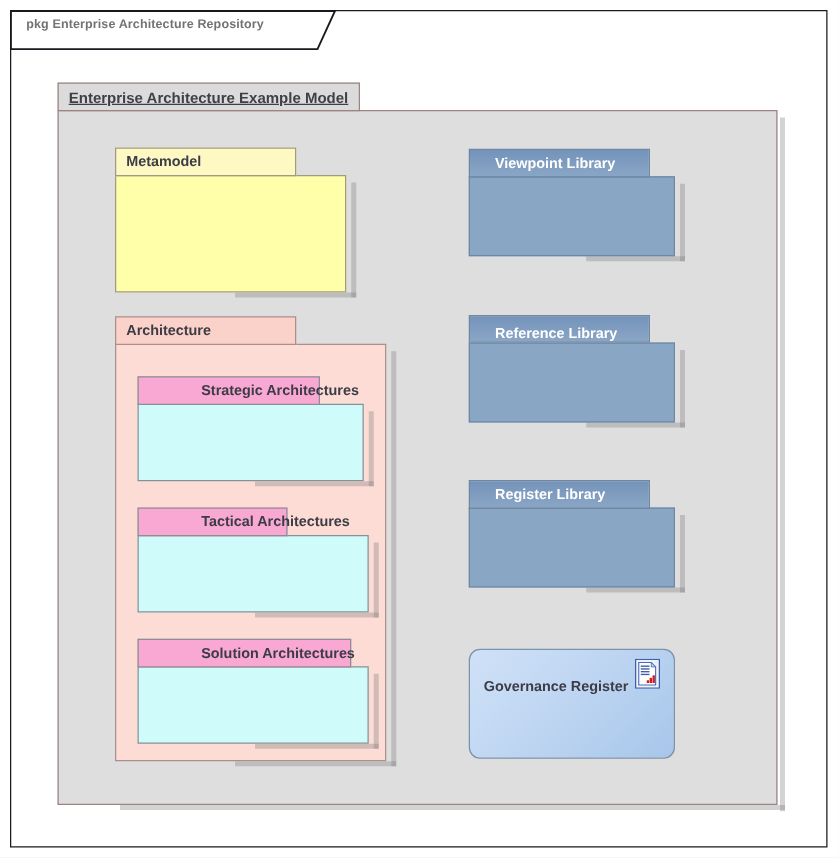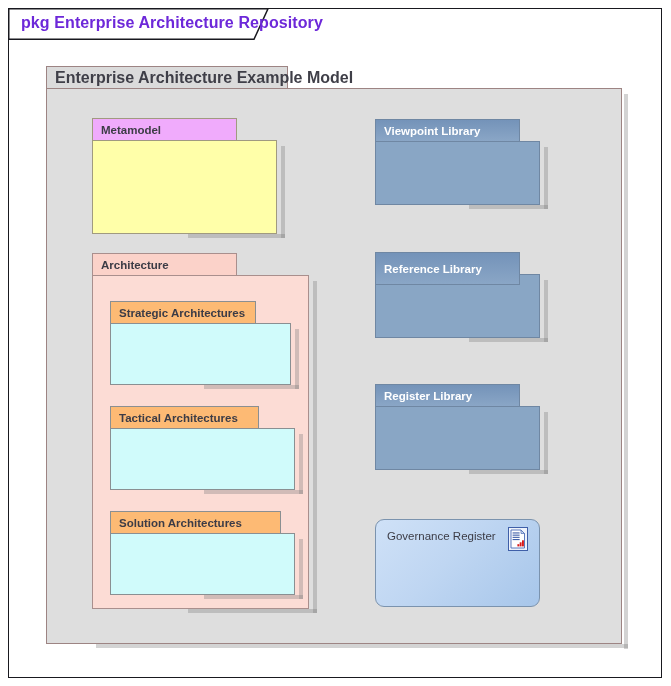--- a/index.html
+++ b/index.html
@@ -6,60 +6,60 @@
   body{width:671px;height:686px;position:relative;overflow:hidden;
        font-family:"Liberation Sans",sans-serif;}
 
   
   #frame{position:absolute;left:8px;top:8px;width:654px;height:670px;
          border:1.5px solid #19191f;box-sizing:border-box;background:#fff;}
 
   #frame-tab{position:absolute;left:8px;top:8px;height:31px;box-sizing:border-box;}
   #frame-tab svg{position:absolute;left:0;top:0;}
   #frame-tab .ttl{position:absolute;left:13px;top:6px;white-space:nowrap;
-       font-size:16px;font-weight:bold;color:#6d28d9;letter-spacing:.1px;}
+       font-size:10px;font-weight:bold;color:#737373;letter-spacing:.1px;}
 
   
   .pkg{position:absolute;}
   .pkg .tab{position:absolute;left:0;top:0;box-sizing:border-box;
        border:1px solid #8d8d8d;display:flex;align-items:center;}
   .pkg .tab span{padding-left:8px;white-space:nowrap;font-size:11.5px;
        font-weight:bold;color:#3c3c46;}
   .pkg .body{position:absolute;left:0;box-sizing:border-box;
        border:1px solid #8d8d8d;}
   .pkg .sh{position:absolute;background:rgba(120,120,120,.33);}
 
   
   #model{left:46px;top:66px;}
   #model .tab{width:242px;height:23px;background:#dbdbdb;border-color:#9d8483;}
-  #model .tab span{font-size:16px;color:#3f3f48;}
+  #model .tab span{font-size:12px;color:#3f3f48;text-decoration:underline;}
   #model .body{top:22px;width:576px;height:556px;background:#dedede;border-color:#9d8483;}
   #model .sh1{left:578px;top:28px;width:4px;height:555px;}
   #model .sh2{left:50px;top:578px;width:532px;height:4px;}
 
   
-  .pk-y .tab{background:#f0abfc;border-color:#a09a80;}
+  .pk-y .tab{background:#fef9c3;border-color:#a09a80;}
   .pk-y .body{background:#ffffa9;border-color:#a09a80;}
   
   .pk-p .tab{background:#fbd2c9;border-color:#a98f8d;}
   .pk-p .body{background:#fcdcd5;border-color:#a98f8d;}
   
-  .pk-c .tab{background:#fdba74;border-color:#8a8f92;}
+  .pk-c .tab{background:#f9a8d4;border-color:#8a8f92;padding-left:42px;}
   .pk-c .body{background:#d0fbfb;border-color:#8a8f92;}
   
-  .pk-b .tab{background:linear-gradient(180deg,#7493b9 0%,#8aa6c6 100%);border-color:#6f87a3;}
+  .pk-b .tab{background:linear-gradient(180deg,#7493b9 0%,#8aa6c6 100%);border-color:#6f87a3;padding-left:12px;}
   .pk-b .tab span{color:#ffffff;}
   .pk-b .body{background:#89a6c5;border-color:#6f87a3;}
 
   
   #gov{position:absolute;left:375px;top:519px;width:165px;height:88px;}
   #gov .box{position:absolute;left:0;top:0;width:165px;height:88px;box-sizing:border-box;
       border:1px solid #7b93ae;border-radius:9px;
       background:linear-gradient(135deg,#cfe1f7 0%,#bfd6f2 45%,#a7c6ea 100%);}
-  #gov .lbl{position:absolute;left:12px;top:11px;font-size:11.5px;font-weight:normal;color:#3c3c46;}
+  #gov .lbl{position:absolute;left:12px;top:25px;font-size:11.5px;font-weight:bold;color:#3c3c46;}
   #gov .sh{position:absolute;left:4px;top:4px;width:165px;height:88px;border-radius:9px;
       background:rgba(120,120,120,.30);z-index:-1;}
   #gov .ico{position:absolute;left:133px;top:8px;width:20px;height:24px;}
 </style>
 </head>
 <body>
 
 <div id="frame"></div>
 
 <div id="frame-tab">
@@ -102,21 +102,21 @@
   <div class="body" style="top:22px;width:181px;height:62px;"></div>
   <div class="tab" style="width:146px;height:23px;">
     <span>Strategic Architectures</span>
   </div>
 </div>
 
 <div class="pkg pk-c" style="left:110px;top:406px;">
   <div class="sh" style="left:189px;top:28px;width:4px;height:60px;"></div>
   <div class="sh" style="left:94px;top:84px;width:99px;height:4px;"></div>
   <div class="body" style="top:22px;width:185px;height:62px;"></div>
-  <div class="tab" style="width:149px;height:23px;">
+  <div class="tab" style="width:120px;height:23px;">
     <span>Tactical Architectures</span>
   </div>
 </div>
 
 <div class="pkg pk-c" style="left:110px;top:511px;">
   <div class="sh" style="left:189px;top:28px;width:4px;height:60px;"></div>
   <div class="sh" style="left:94px;top:84px;width:99px;height:4px;"></div>
   <div class="body" style="top:22px;width:185px;height:62px;"></div>
   <div class="tab" style="width:171px;height:23px;">
     <span>Solution Architectures</span>
@@ -129,21 +129,21 @@
   <div class="body" style="top:22px;width:165px;height:64px;"></div>
   <div class="tab" style="width:145px;height:23px;">
     <span>Viewpoint Library</span>
   </div>
 </div>
 
 <div class="pkg pk-b" style="left:375px;top:252px;">
   <div class="sh" style="left:169px;top:28px;width:4px;height:62px;"></div>
   <div class="sh" style="left:94px;top:86px;width:79px;height:4px;"></div>
   <div class="body" style="top:22px;width:165px;height:64px;"></div>
-  <div class="tab" style="width:145px;height:33px;">
+  <div class="tab" style="width:145px;height:22px;align-items:flex-end;">
     <span>Reference Library</span>
   </div>
 </div>
 
 <div class="pkg pk-b" style="left:375px;top:384px;">
   <div class="sh" style="left:169px;top:28px;width:4px;height:62px;"></div>
   <div class="sh" style="left:94px;top:86px;width:79px;height:4px;"></div>
   <div class="body" style="top:22px;width:165px;height:64px;"></div>
   <div class="tab" style="width:145px;height:23px;">
     <span>Register Library</span>

